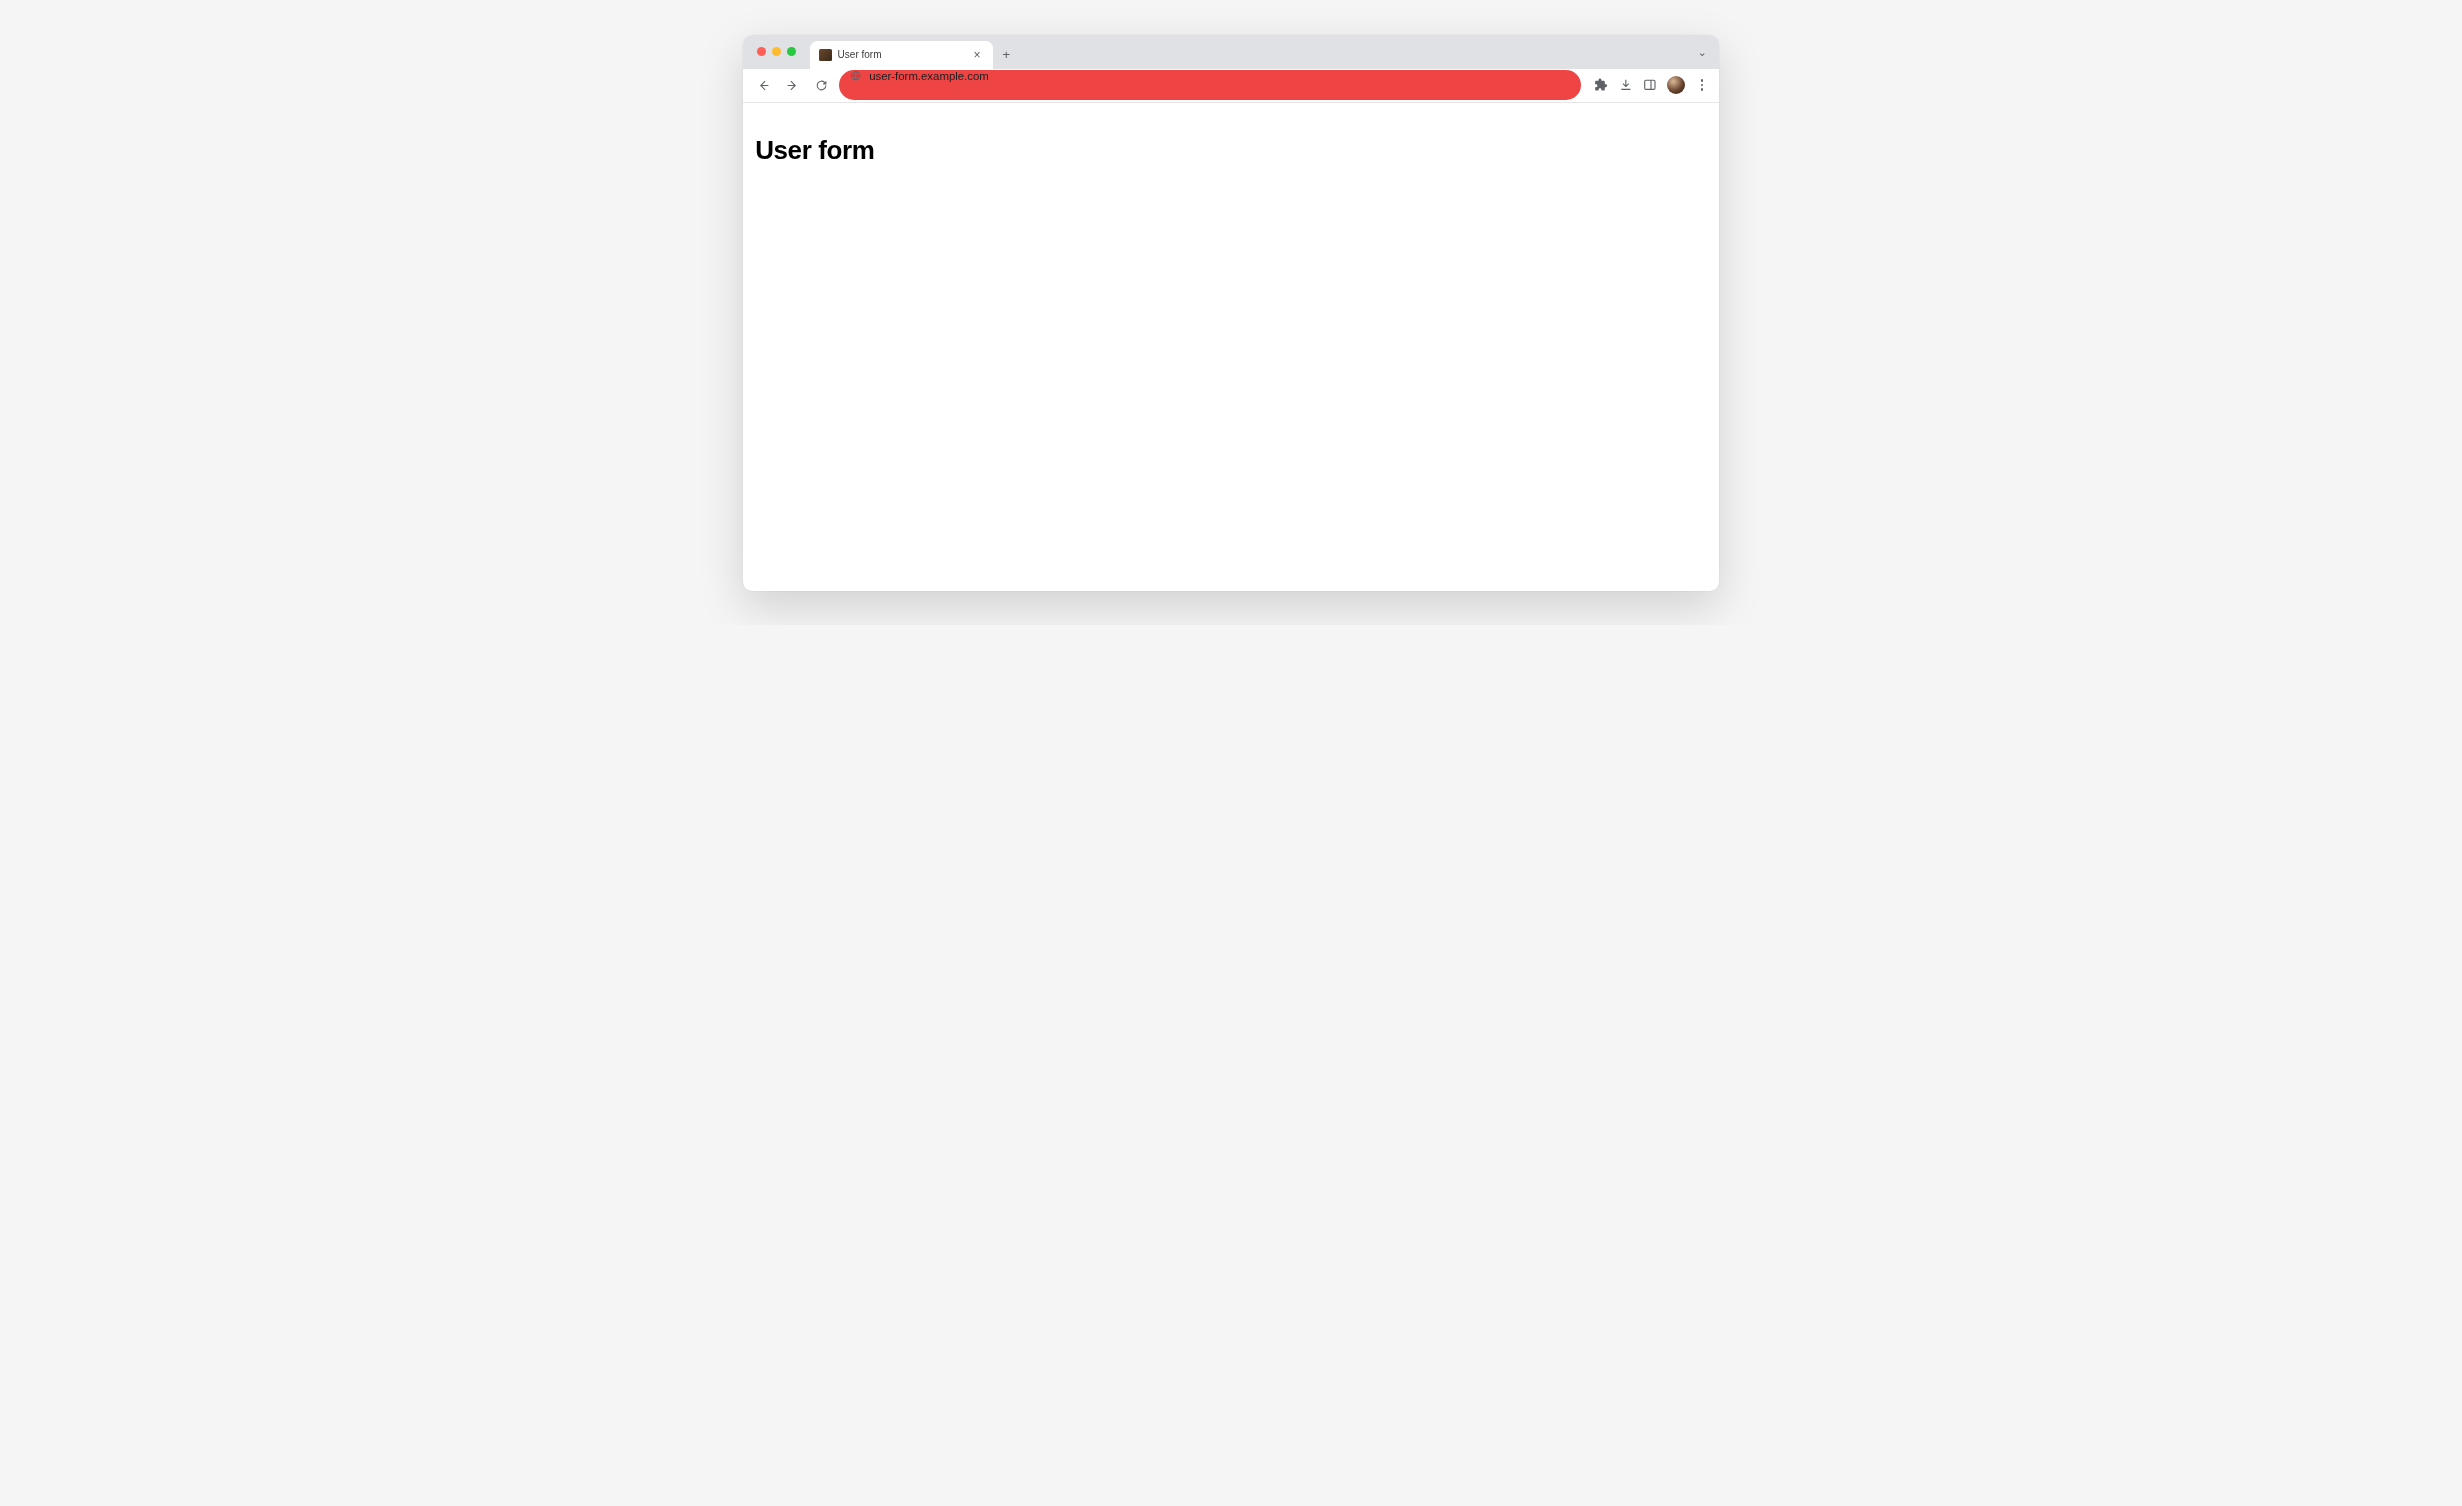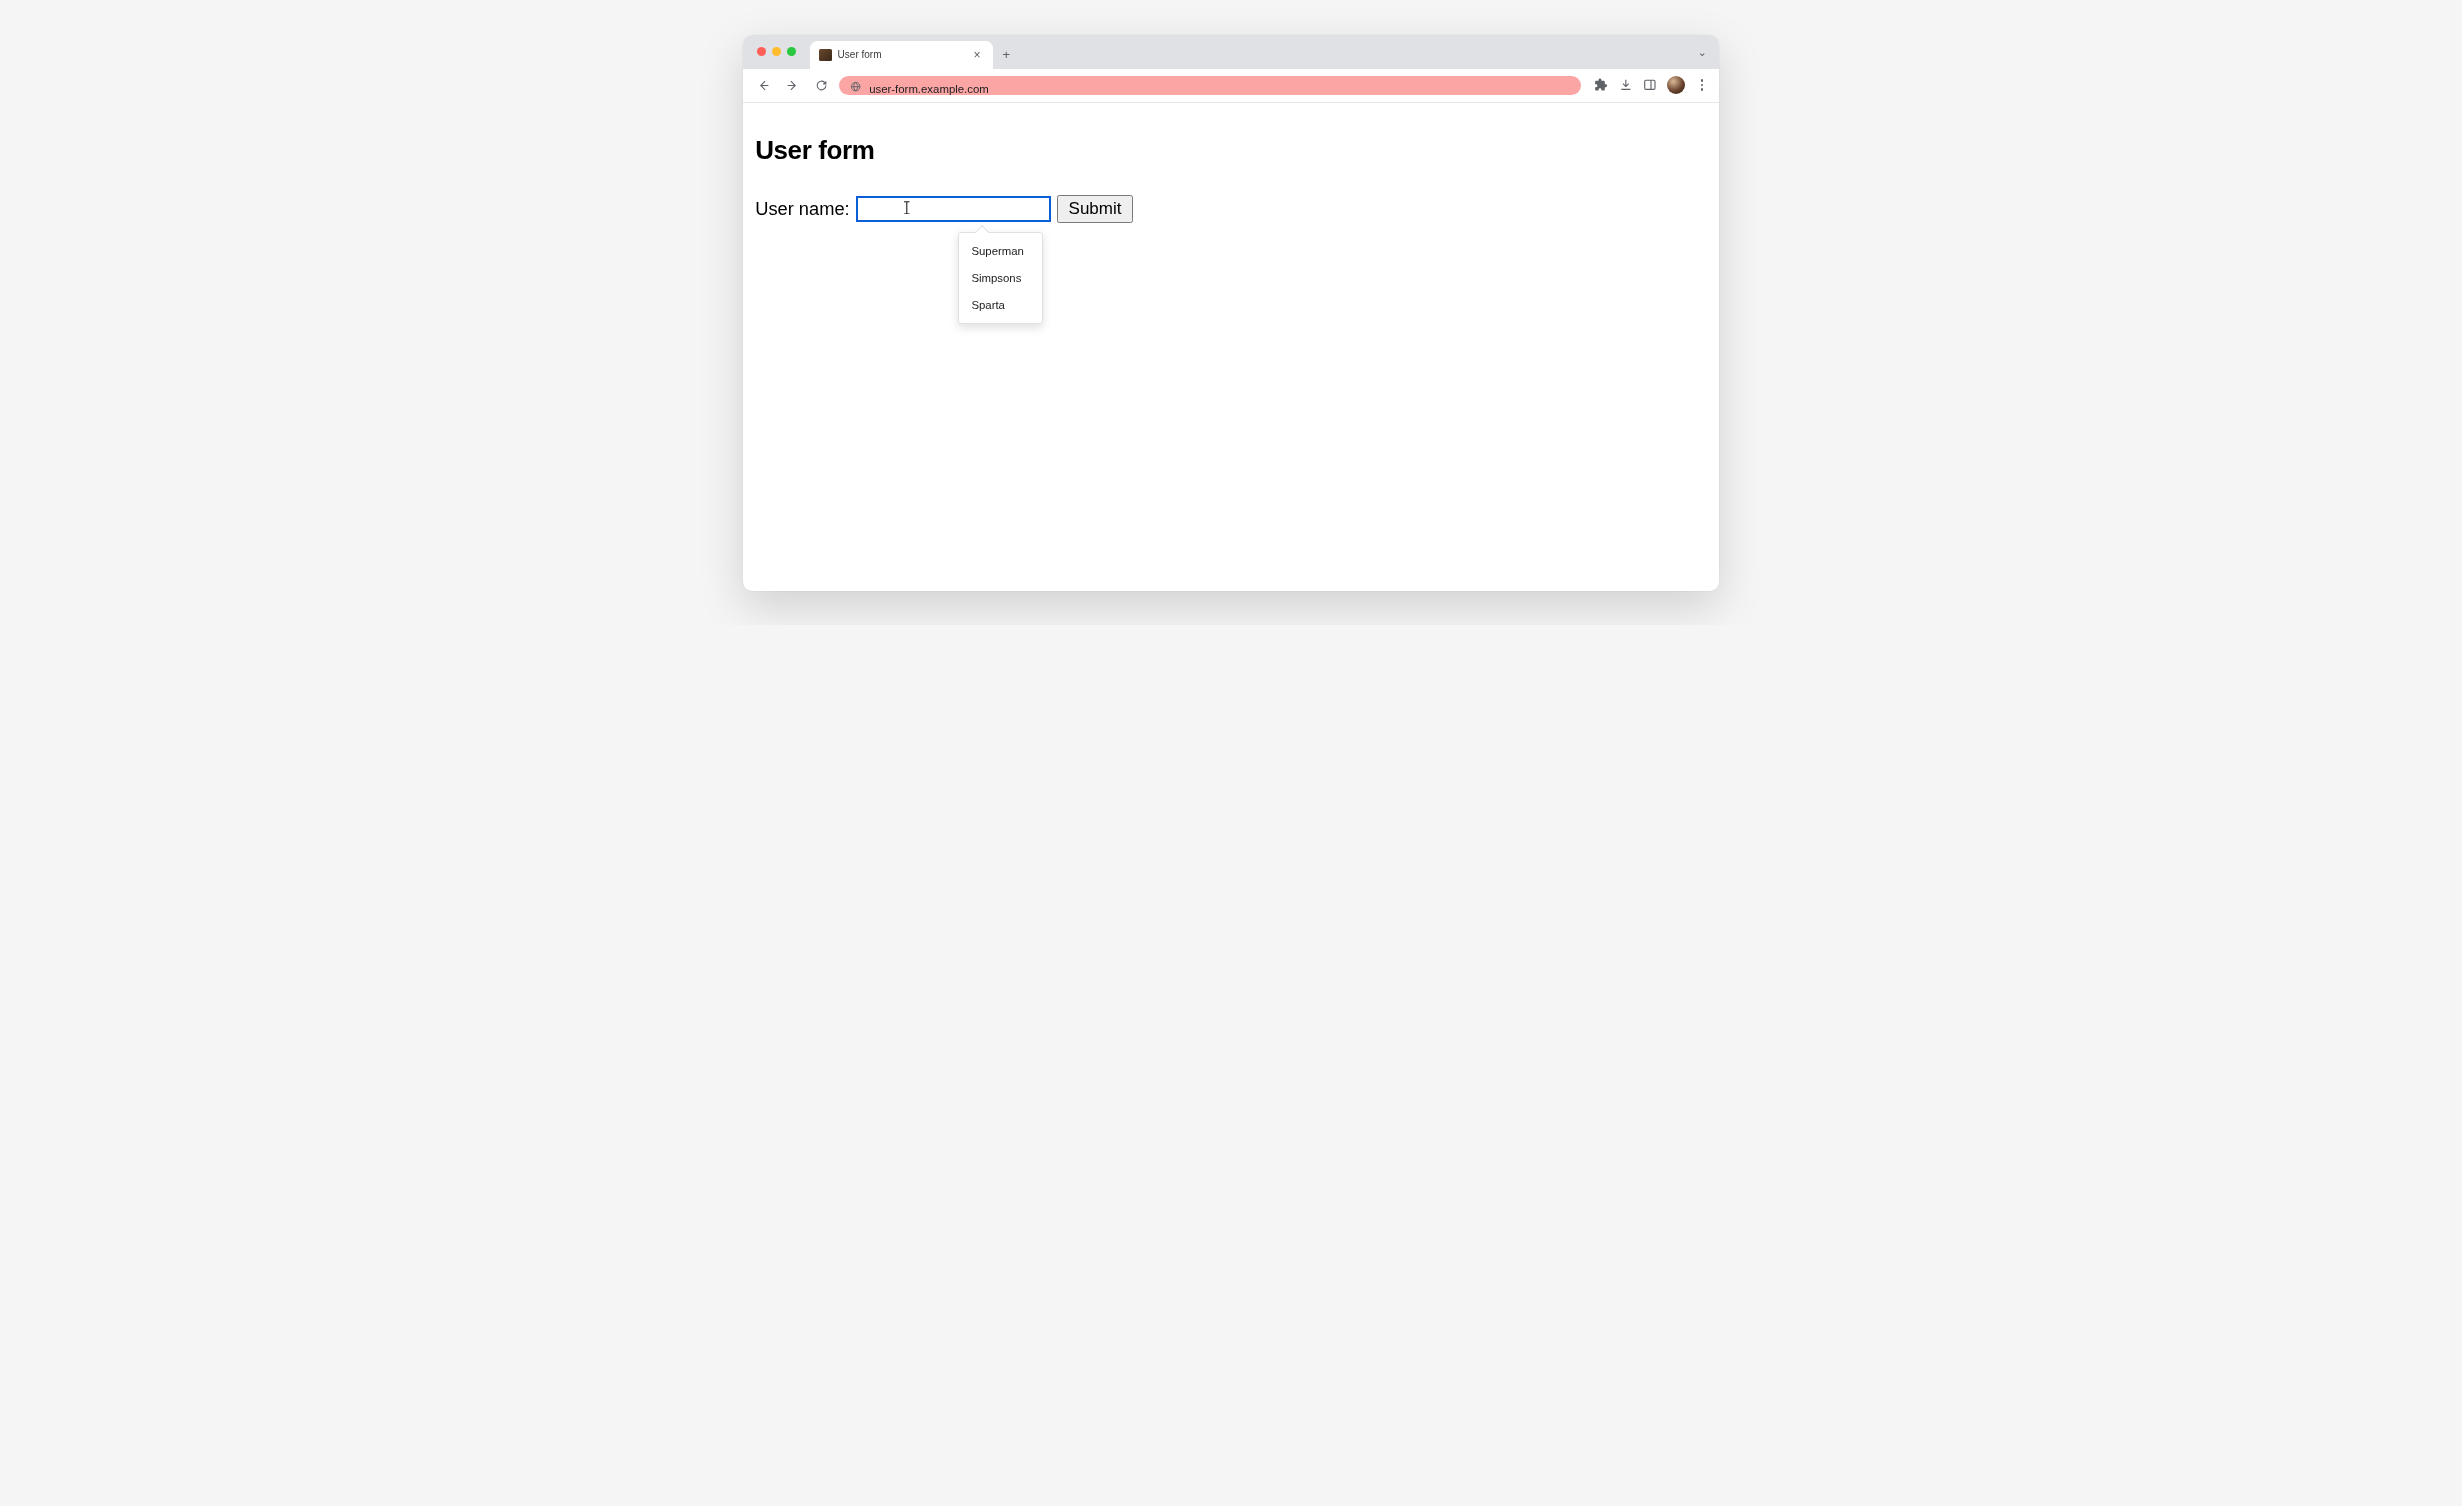--- a/index.html
+++ b/index.html
@@ -109,25 +109,25 @@
       display: flex;
       align-items: center;
       justify-content: center;
       color: #5f6368;
       border-radius: 50%;
       cursor: pointer;
     }
     .nav-btn svg { width: 13px; height: 13px; }
     .addressbar {
       flex: 1;
-      background: #fca5a5;
+      background: #ef4444;
       border-radius: 15.3px;
-      height: 19px;
-      display: flex;
-      align-items: flex-end;
+      height: 30px;
+      display: flex;
+      align-items: flex-start;
       padding: 0 10.7px;
       gap: 7.6px;
       color: #5f6368;
       font-size: 11.4px;
     }
     .addr-globe svg { width: 11.4px; height: 11.4px; }
     .addr-text { color: #202124; }
     .toolbar-right {
       display: flex;
       align-items: center;
@@ -308,30 +308,16 @@
             <span></span>
             <span></span>
           </div>
       </div>
     </div>
   </div>
 
   <div class="page">
     <h1>User form</h1>
 
-    <div class="form-row">
-      <label class="form-label">User name:</label>
-      <input class="username-input" type="text" value="" style="">
-      <svg class="text-cursor" viewBox="0 0 10 18" style="left:148px; top:6.1px;">
-        <path d="M2 1h2M6 1h2M5 1v16M2 17h2M6 17h2" stroke="#000" stroke-width="1.3" fill="none" stroke-linecap="round"></path>
-      </svg>
-      <button class="submit-btn">Submit</button>
-
-      <div class="autocomplete">
-        <div class="ac-item">Superman</div>
-        <div class="ac-item">Simpsons</div>
-        <div class="ac-item">Sparta</div>
-      </div>
-    </div>
   </div>
 
 </div>
 
 
 </body></html>

